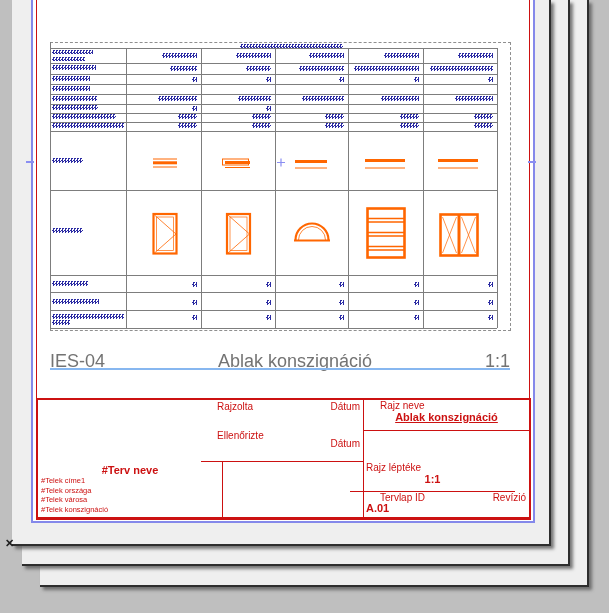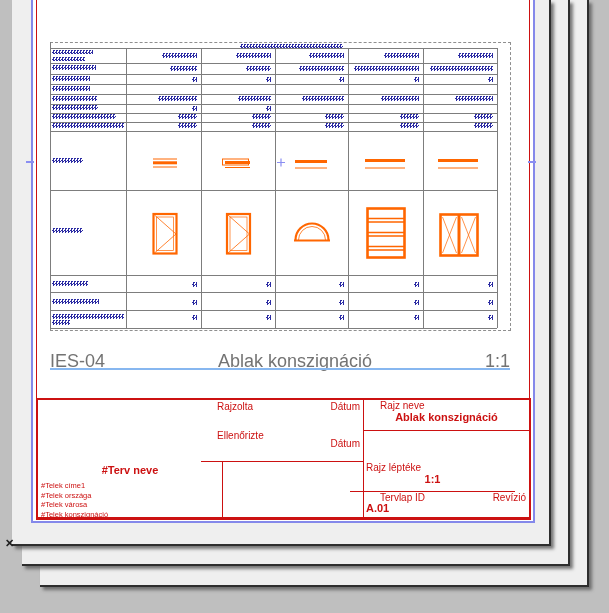--- a/index.html
+++ b/index.html
@@ -207,37 +207,37 @@
     <span>Ablak konszignáció</span>
     <span>1:1</span>
   </div>
   <div class="dtitle-underline"></div>
 
   <div id="tblock">
 
 
     <div class="cell" style="left:0;top:62px;width:185px;height:56px;border-bottom:none;">
       <div class="big" style="margin-top:2px;">#Terv neve</div>
-      <div class="small-lines" style="margin-top:5px;">
+      <div class="small-lines" style="">
         <div>#Telek címe1</div>
         <div>#Telek országa</div>
         <div>#Telek városa</div>
         <div>#Telek konszignáció</div>
       </div>
     </div>
 
     <div class="cell" style="left:163px;top:0;width:163px;height:62px;">
       <span class="lab abs" style="left:2px;top:2px;">Rajzolta</span>
       <span class="lab abs" style="right:3px;top:2px;">Dátum</span>
       <span class="lab abs" style="left:2px;top:31px;">Ellenőrizte</span>
       <span class="lab abs" style="right:3px;top:39px;">Dátum</span>
     </div>
     <div class="cell" style="left:163px;top:62px;width:163px;height:56px;border-bottom:none;"></div>
 
-    <div class="cell" style="left:326px;top:0;width:165px;height:31px;border-right:none;">
+    <div class="cell" style="left:326px;top:0;width:165px;height:31px;border-right:none;text-decoration:underline;">
       <span class="lab abs" style="left:2px;top:1px;">Rajz neve</span>
       <div class="big" style="margin-top:11px;">Ablak konszignáció</div>
     </div>
     <div class="cell" style="left:312px;top:62px;width:165px;height:30px;border-right:none;">
       <span class="lab abs" style="left:2px;top:1px;">Rajz léptéke</span>
       <div class="big" style="margin-top:11px;">1:1</div>
     </div>
     <div class="cell" style="left:326px;top:92px;width:165px;height:26px;border-right:none;border-bottom:none;">
       <span class="lab abs" style="left:2px;top:1px;">Tervlap ID</span>
       <span class="lab abs" style="right:3px;top:1px;">Revízió</span>

